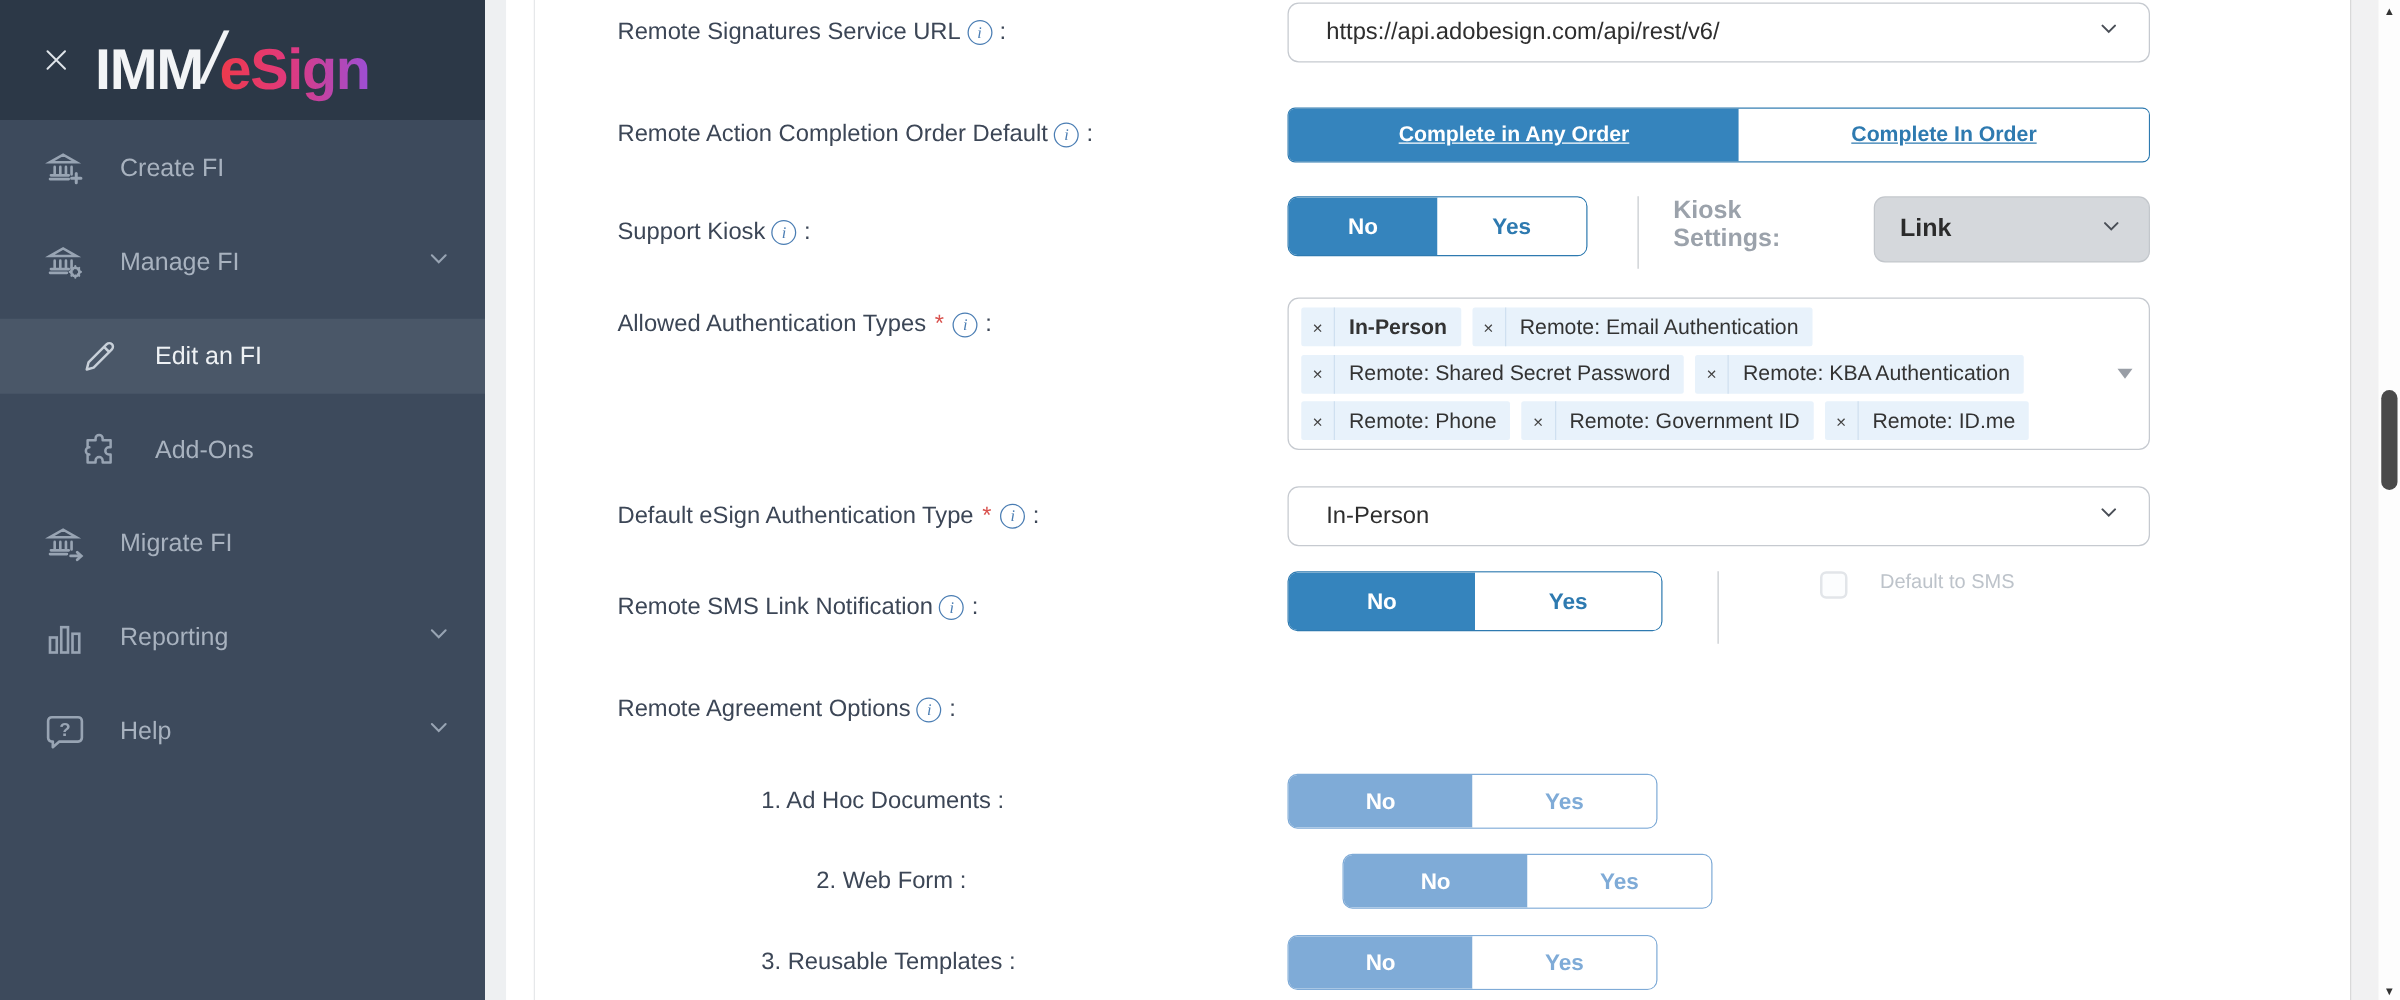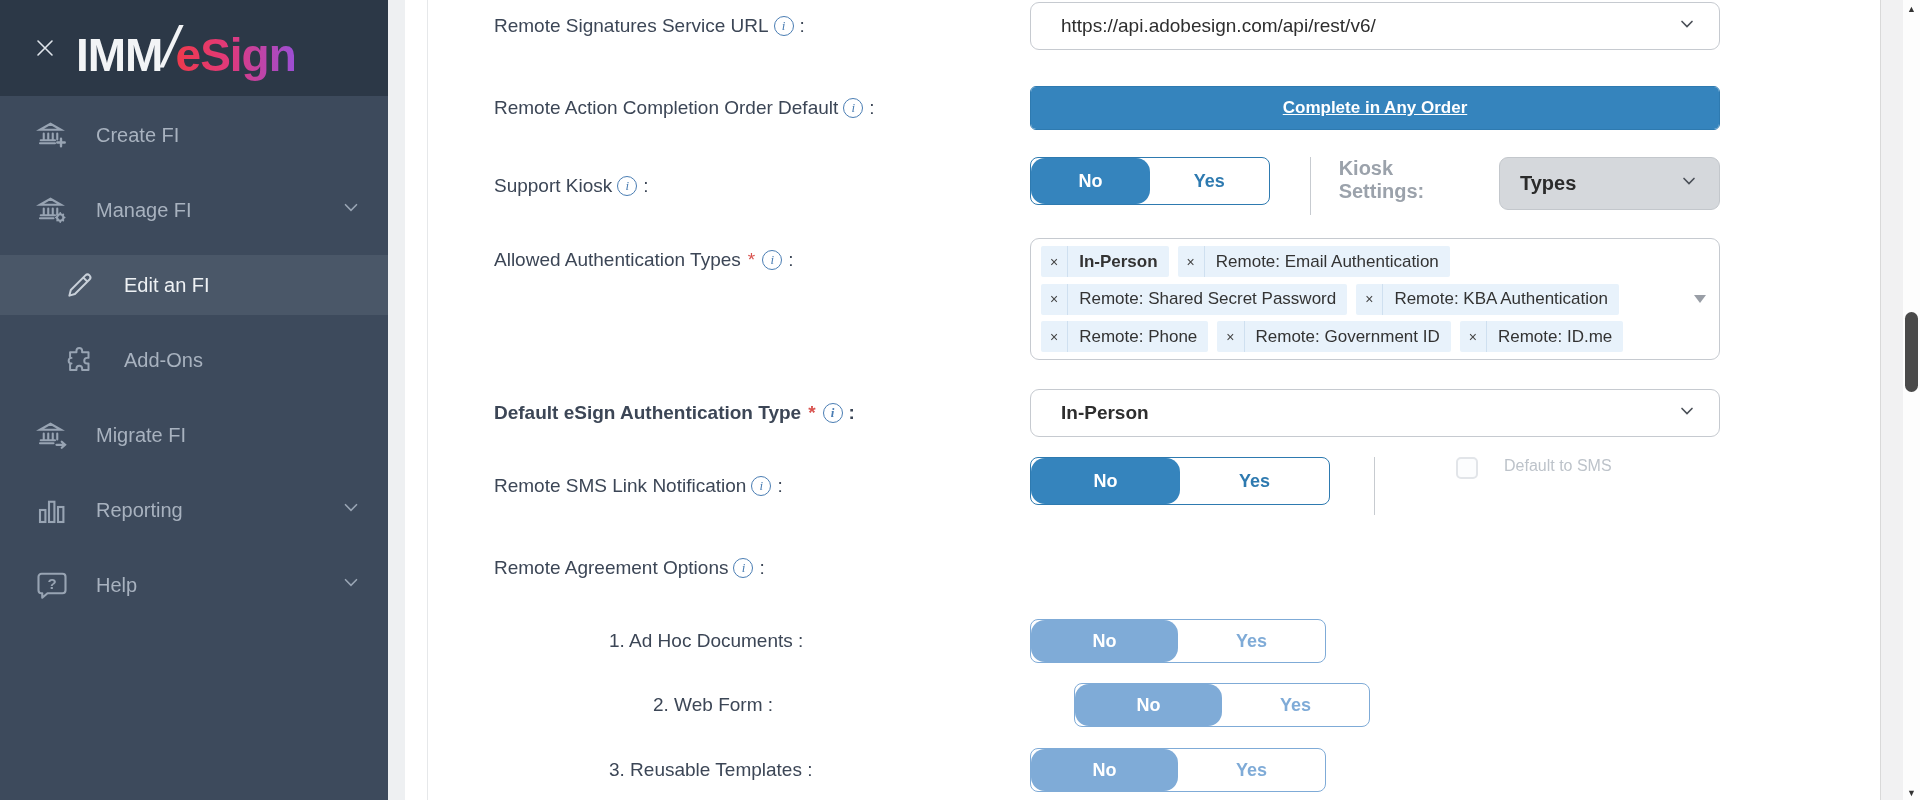--- a/index.html
+++ b/index.html
@@ -41,39 +41,39 @@
   .control-col { width:690px; flex:0 0 690px; display:flex; align-items:flex-start; position:relative; }
   .req { color:#d9534f; margin:0 2px 0 7px; font-size:19px; }
   .info { width:20px; height:20px; border:1px solid #4a7db3; border-radius:50%; color:#4a7db3; font-size:13px; font-style:italic; font-family:"Liberation Serif", serif; display:inline-flex; align-items:center; justify-content:center; margin:0 5px 0 5px; cursor:pointer; flex:0 0 20px; }
   .colon { margin-left:1px; }
 
   
   .r1 { margin-top:2px;  height:48px; }
   .r2 { margin-top:36px; height:44px; }
   .r3 { margin-top:30px; height:52px; }
   .r4 { margin-top:26px; height:122px; }
-  .r5 { margin-top:29px; height:48px;font-weight:bold; }
+  .r5 { margin-top:29px; height:48px; }
   .r6 { margin-top:25px; height:48px; }
   .r7 { margin-top:45px; height:26px; }
   .s1 { margin-top:38px; height:44px; }
   .s2 { margin-top:20px; height:44px;padding-left:44px; }
   .s3 { margin-top:21px; height:44px; }
 
   
   .select { width:690px; height:48px; border:1px solid #c6cad0; border-radius:9px; display:flex; align-items:center; padding:0 22px 0 30px; font-size:19px; color:#2e2e2e; cursor:pointer; background:#fff; justify-content:space-between; }
   .sel-chev { flex:0 0 auto; }
 
   
   .segment { width:690px; height:44px; border:1px solid #2e7ab0; border-radius:6px; display:flex; overflow:hidden; cursor:pointer; background:#fff; }
   .seg { flex:1; display:flex; align-items:center; justify-content:center; font-size:17px; font-weight:600; color:#2e7ab0; background:#fff;text-decoration:underline; }
   .seg.on { background:#3584bd; color:#fff; flex:1.1; }
 
   
   .toggle { border:1px solid #2e7ab0; border-radius:8px; display:flex; overflow:hidden; cursor:pointer; background:#fff; }
-  .toggle .t { flex:1; display:flex; align-items:center; justify-content:center; font-size:18px; font-weight:600; color:#2e7ab0; background:#fff;border-radius:14px; }
+  .toggle .t { flex:1; display:flex; align-items:center; justify-content:center; font-size:18px; font-weight:600; color:#2e7ab0; background:#fff; }
   .toggle .t.on { background:#3584bd; color:#fff; }
   .tog-kiosk { width:245px; height:48px; }
   .tog-sms { width:300px; height:48px; }
   .toggle.disabled { border-color:#7fabd7; width:296px; height:44px; }
   .toggle.disabled .t { color:#7fabd7; }
   .toggle.disabled .t.on { background:#7fabd7; color:#fff; }
 
   .vdivider { width:1px; height:58px; background:#c7cbd0; }
 
   .kiosk-label { color:#9ba2ab; font-weight:700; font-size:20px; margin-left:28px; }
@@ -228,41 +228,42 @@
         <div class="label-col">
           <span>Remote Action Completion Order Default</span>
           <span class="info">
               <span>i</span>
             </span>
           <span class="colon">:</span>
         </div>
         <div class="control-col">
           <div class="segment">
             <div class="seg on">Complete in Any Order</div>
+            <div class="seg">Complete In Order</div>
           </div>
         </div>
       </div>
 
       <div class="frow r3">
         <div class="label-col">
           <span>Support Kiosk</span>
           <span class="info">
               <span>i</span>
             </span>
           <span class="colon">:</span>
         </div>
         <div class="control-col">
           <div class="toggle tog-kiosk">
             <div class="t on">No</div>
             <div class="t">Yes</div>
           </div>
           <div class="vdivider" style="margin-left:40px;"></div>
           <span class="kiosk-label">Kiosk Settings:</span>
           <div class="copy-dd">
-            <span>Types</span>
+            <span>Link</span>
             <span>
               <svg width="20" height="20" viewBox="0 0 24 24" fill="none" stroke="#4a4f57" stroke-width="2" stroke-linecap="round">
                   <polyline points="6 9 12 15 18 9"></polyline>
                 </svg>
             </span>
           </div>
         </div>
       </div>
 
       <div class="frow r4 top-align">

